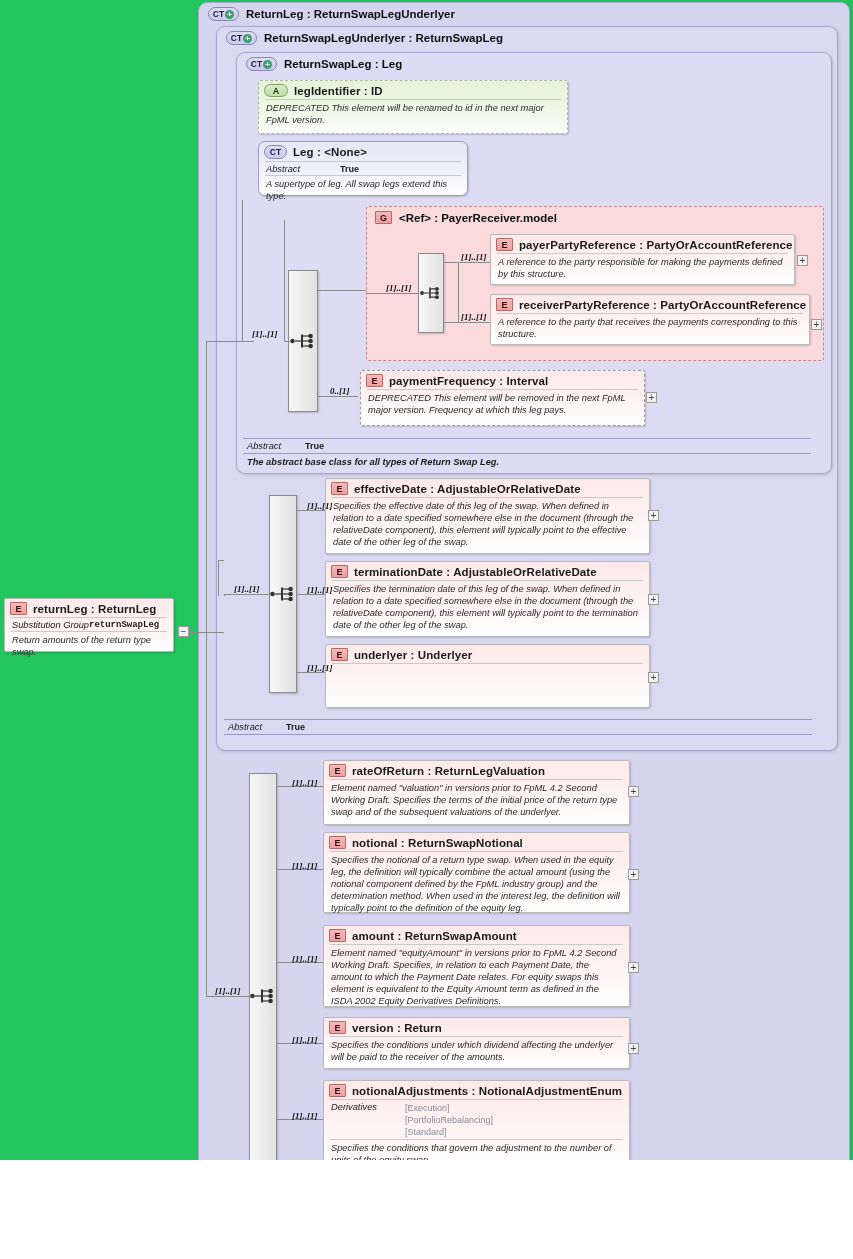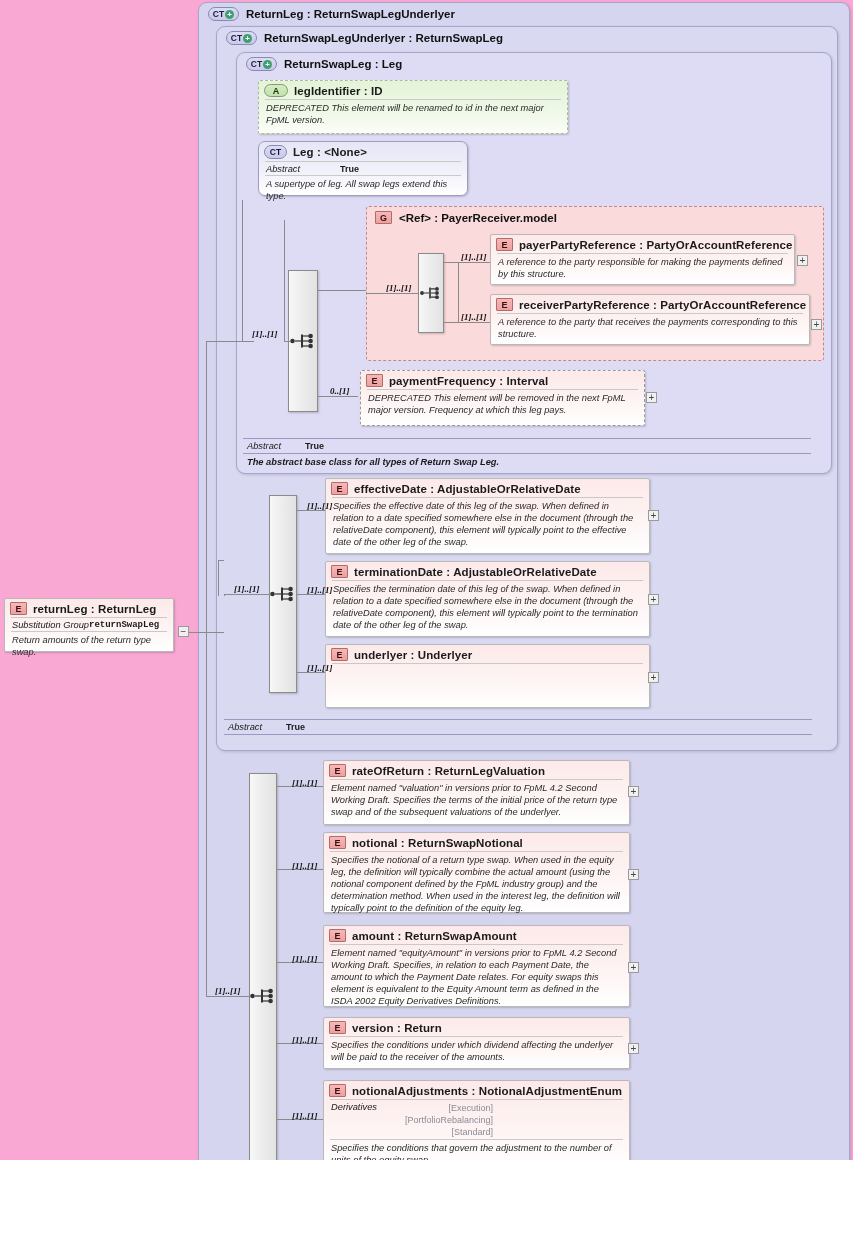--- a/index.html
+++ b/index.html
@@ -5,21 +5,21 @@
   * { box-sizing: border-box; }
   html, body {
     margin: 0; padding: 0;
     background: #ffffff;
     font-family: "Liberation Sans", sans-serif;
   }
   #canvas {
     position: relative;
     width: 853px; height: 1160px;
     overflow: hidden;
-    background: #f9a8d4;
+    background: #22c55e;
   }
 
   
   .node {
     position: absolute;
     background: linear-gradient(180deg,#fde9e9 0%,#fdf4f3 55%,#ffffff 100%);
     border: 1px solid #b9b9b9;
     border-radius: 2px;
     box-shadow: 1px 1px 2px rgba(0,0,0,.18);
   }
@@ -161,21 +161,21 @@
     display:flex; align-items:center; justify-content:center;
     font-size: 10px; line-height: 1; color: #444;
     font-family: "Liberation Sans", sans-serif;
   }
 
   
   .ln { position:absolute; background:#8a8a8a; }
   .ln.h { height:1px; }
   .ln.v { width:1px; }
 
-  .enum-list { font-size: 9px; color:#8a8a96; line-height:1.35;text-align:right; }
+  .enum-list { font-size: 9px; color:#8a8a96; line-height:1.35; }
   .enum-list div { white-space: nowrap; }
 </style>
 </head>
 <body>
 
 <div id="canvas">
 
   <div class="container" style="left:198px; top:2px; width:652px; height:1254px;">
     <div class="ct-head">
       <span class="badge badge-ctp">CT<span class="plus-dot">+</span></span>

